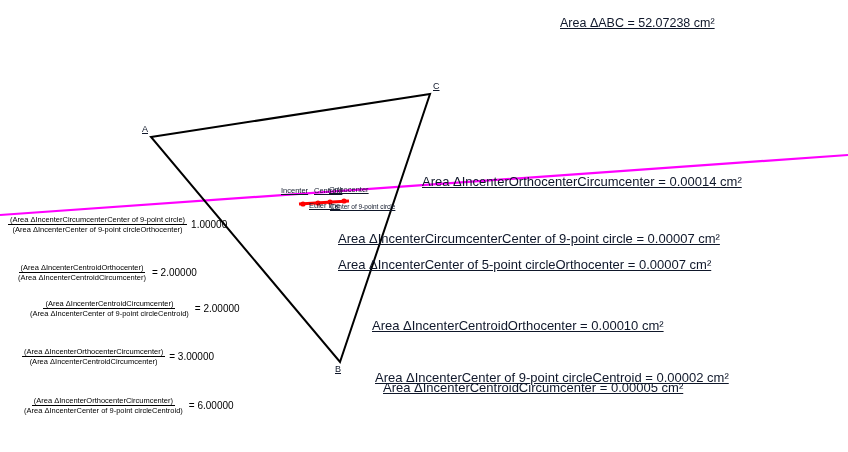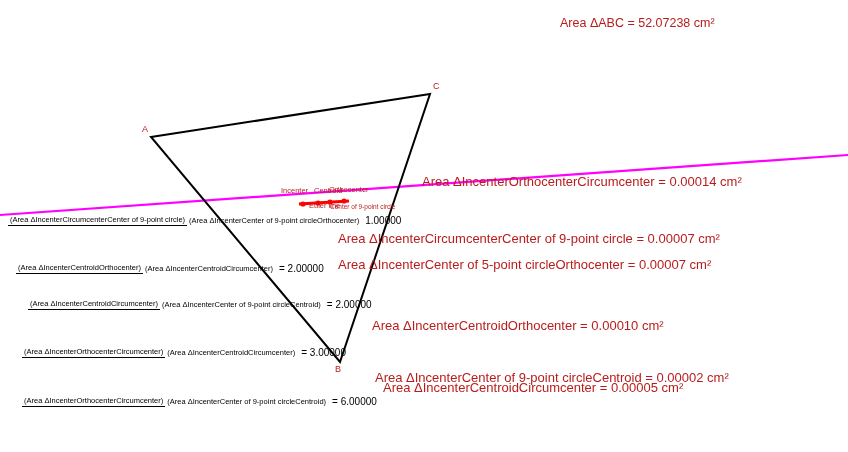--- a/index.html
+++ b/index.html
@@ -17,21 +17,22 @@
   }
   #canvas {
     position: absolute;
     left: 0; top: 0;
     width: 848px;
     height: 452px;
   }
   .lbl {
     position: absolute;
     white-space: nowrap;
-    color: #b91c1c;
+    color: #0f172a;
+    text-decoration: underline;
   }
   
   .vertex-label {
     font-size: 9px;
   }
   
   .pt-label {
     font-size: 7.5px;
   }
   .pt-label-sm {
@@ -46,20 +47,21 @@
   }
   
   .frac {
     position: absolute;
     display: flex;
     align-items: center;
     white-space: nowrap;
   }
   .frac .stack {
     display: inline-flex;
+    flex-direction: column;
     align-items: center;
     justify-content: space-between;
   }
   .frac .num, .frac .den {
     font-size: 7.5px;
     padding: 0 2px;
     line-height: 1.25;
     white-space: nowrap;
   }
   .frac .num {

